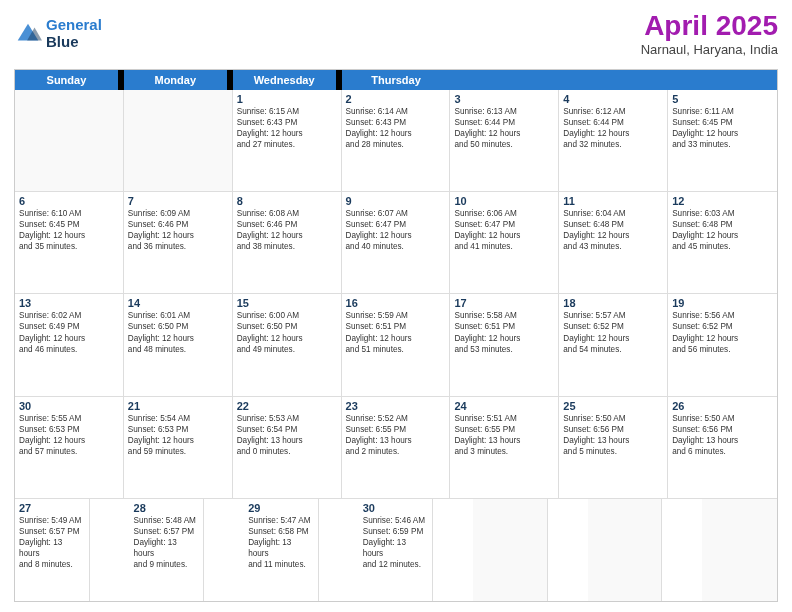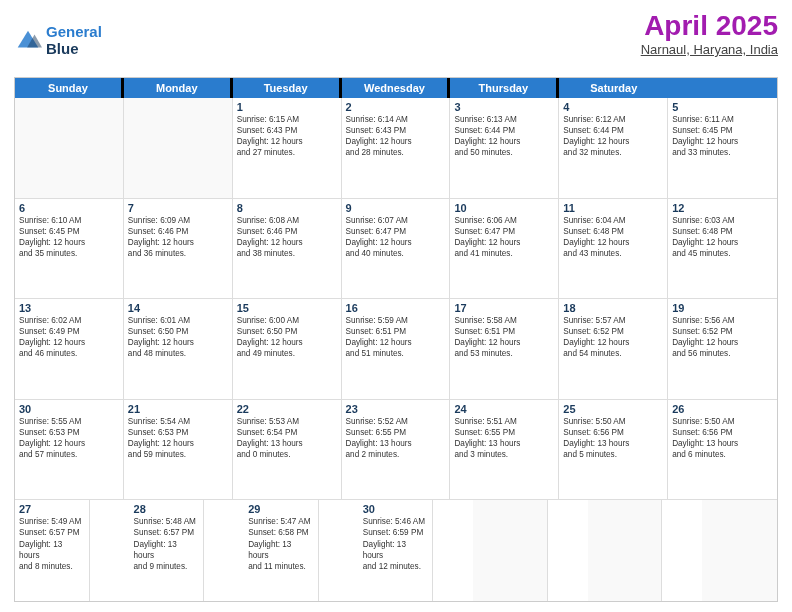--- a/index.html
+++ b/index.html
@@ -13,22 +13,22 @@
     .page {
       width: 792px;
       height: 612px;
       padding: 10px 14px;
       display: flex;
       flex-direction: column;
     }
     .header {
       display: flex;
       justify-content: space-between;
-      align-items: flex-end;
-      margin-bottom: 20px;
+      align-items: center;
+      margin-bottom: 12px;
     }
     .logo {
       display: flex;
       align-items: center;
       gap: 4px;
     }
     .logo-text {
       font-size: 15px;
       font-weight: bold;
       color: #1a3a5c;
@@ -43,40 +43,39 @@
       text-align: right;
     }
     .main-title {
       font-size: 28px;
       font-weight: bold;
       color: #a21caf;
     }
     .subtitle {
       font-size: 13px;
       color: #444;
-      text-decoration: underline;
     }
     .calendar {
       flex: 1;
       display: flex;
       flex-direction: column;
       border: 1px solid #ccc;
     }
     .cal-header {
       display: grid;
       grid-template-columns: repeat(7, 1fr);
       background: #2a7cce;
     }
     .cal-header-cell {
       color: #fff;
       font-size: 11px;
       font-weight: bold;
       text-align: center;
       padding: 4px 2px;
-      border-right: 3px solid #000000;
+      border-right: 6px solid #000000;
     }
     .cal-header-cell:last-child { border-right: none; }
     .cal-body {
       flex: 1;
       display: grid;
       grid-template-rows: repeat(5, 1fr);
     }
     .cal-row {
       display: grid;
       grid-template-columns: repeat(7, 1fr);
@@ -122,24 +121,22 @@
     <div class="title-section">
       <div class="main-title">April 2025</div>
       <div class="subtitle">Narnaul, Haryana, India</div>
     </div>
   </div>
 
   <div class="calendar">
     <div class="cal-header" id="cal-header">
         <div class="cal-header-cell">Sunday</div>
         <div class="cal-header-cell">Monday</div>
-        <div class="cal-header-cell">Tuesday</div>
         <div class="cal-header-cell">Wednesday</div>
         <div class="cal-header-cell">Thursday</div>
-        <div class="cal-header-cell">Saturday</div>
       </div>
     <div class="cal-body" id="cal-body">
         <div class="cal-row">
           <div class="cal-cell empty"></div>
           <div class="cal-cell empty"></div>
           <div class="cal-cell">
             <div class="day-num">1</div>
             <div class="cell-line">Sunrise: 6:15 AM</div>
             <div class="cell-line">Sunset: 6:43 PM</div>
             <div class="cell-line">Daylight: 12 hours</div>

